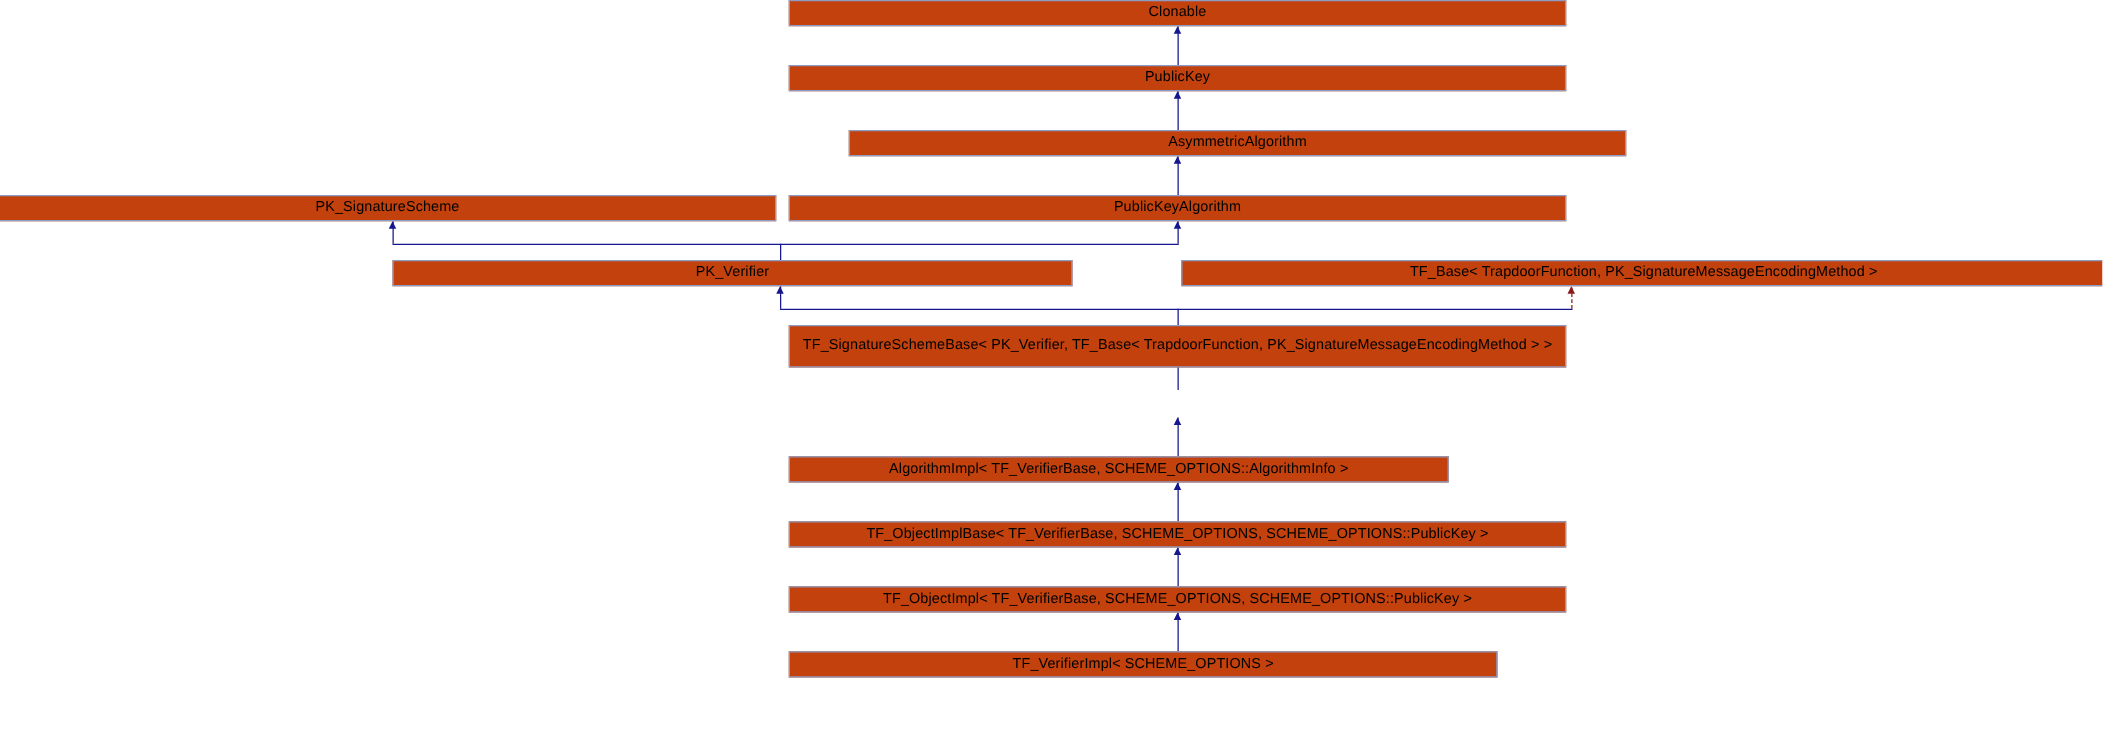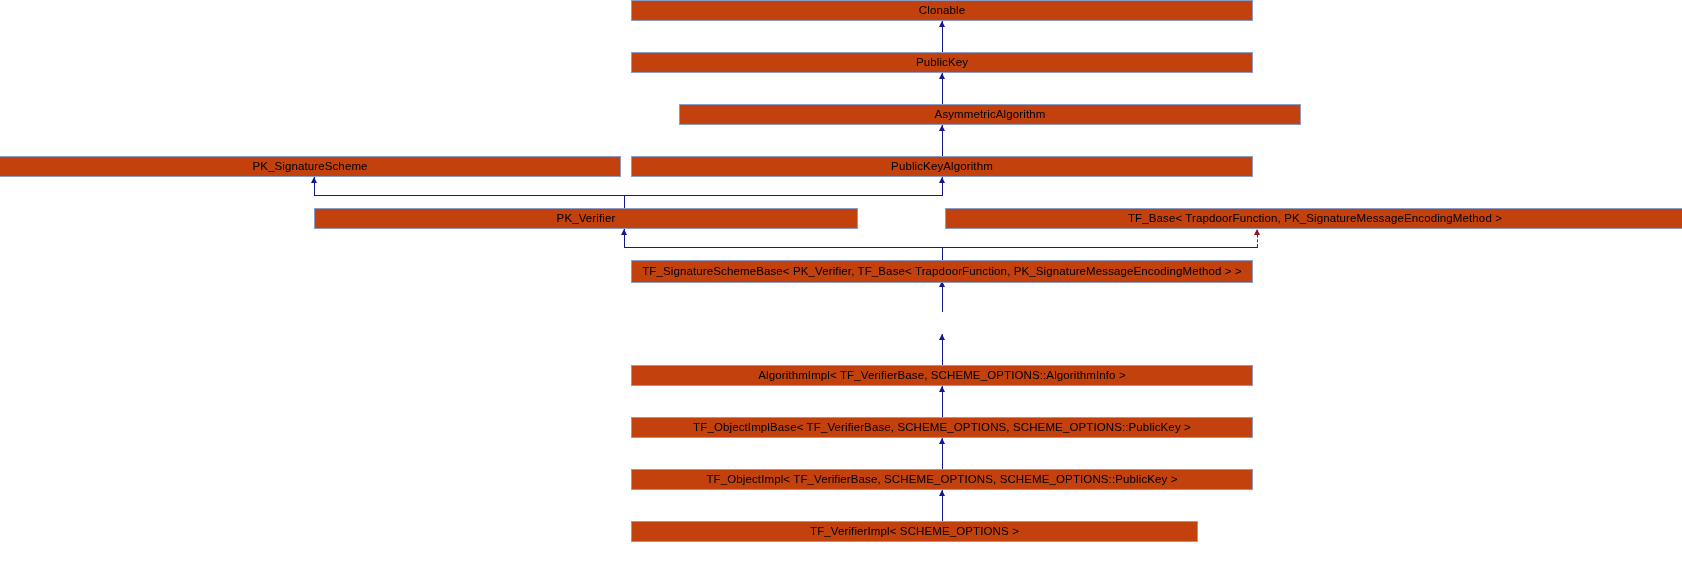--- a/index.html
+++ b/index.html
@@ -141,26 +141,26 @@
   </div>
 
   <div class="node" style="left:314px; top:208px; width:544px; height:21px;">
     <span class="label">PK_Verifier</span>
   </div>
 
   <div class="node" style="left:945px; top:208px; width:740px; height:21px;">
     <span class="label">TF_Base&lt; TrapdoorFunction, PK_SignatureMessageEncodingMethod &gt;</span>
   </div>
 
-  <div class="node" style="left:631px; top:260px; width:622px; height:23px;">
+  <div class="node" style="left:631px; top:260px; width:622px; height:34px;">
     <span class="label">TF_SignatureSchemeBase&lt; PK_Verifier, TF_Base&lt; TrapdoorFunction, PK_SignatureMessageEncodingMethod &gt; &gt;</span>
   </div>
 
 
-  <div class="node" style="left:631px; top:365px; width:622px; height:21px;">
+  <div class="node" style="left:631px; top:365px; width:528px; height:21px;">
     <span class="label">AlgorithmImpl&lt; TF_VerifierBase, SCHEME_OPTIONS::AlgorithmInfo &gt;</span>
   </div>
 
   <div class="node" style="left:631px; top:417px; width:622px; height:21px;">
     <span class="label">TF_ObjectImplBase&lt; TF_VerifierBase, SCHEME_OPTIONS, SCHEME_OPTIONS::PublicKey &gt;</span>
   </div>
 
   <div class="node" style="left:631px; top:469px; width:622px; height:21px;">
     <span class="label">TF_ObjectImpl&lt; TF_VerifierBase, SCHEME_OPTIONS, SCHEME_OPTIONS::PublicKey &gt;</span>
   </div>

